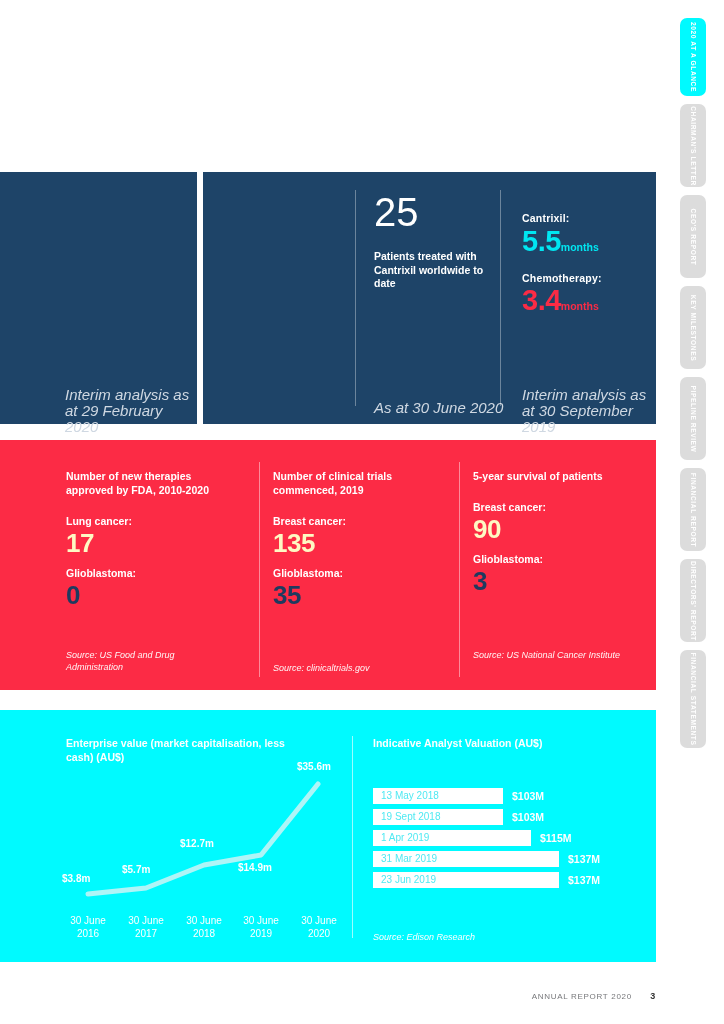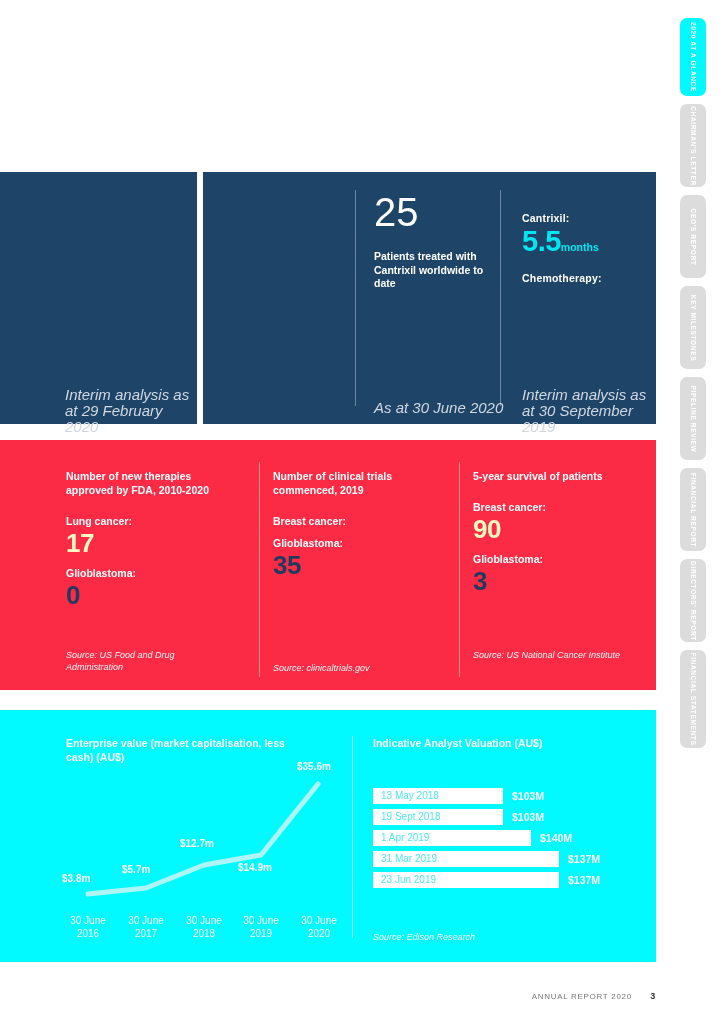--- a/index.html
+++ b/index.html
@@ -78,20 +78,21 @@
   <div class="pad src" style="left:171px;top:228px;width:150px;">As at 30 June 2020</div>
 
   <div class="vline" style="left:297px;top:18px;height:216px;"></div>
 
   <div class="pad" style="left:319px;top:24px;width:120px;">
     <div style="height:16px"></div>
     <div class="nv-label">Cantrixil:</div>
     <div class="nv-big cyan"><span>5.5</span><span class="unit">months</span></div>
     <div style="height:10px"></div>
     <div class="nv-label">Chemotherapy:</div>
+    <div class="nv-big red"><span>3.4</span><span class="unit">months</span></div>
   </div>
   <div class="pad src" style="left:319px;top:215px;width:135px;">Interim analysis as at 30 September 2019</div>
 </div>
 
 <div class="panel" id="red">
 
   <div class="pad" style="left:66px;top:29px;width:170px;">
     <div class="rd-head">Number of new therapies approved by FDA, 2010-2020</div>
     <div style="height:17px"></div>
     <div class="rd-sub">Lung cancer:</div>
@@ -101,20 +102,21 @@
     <div class="rd-num num-dk">0</div>
   </div>
   <div class="pad rd-src" style="left:66px;top:209px;width:145px;">Source: US Food and Drug Administration</div>
 
   <div class="rvline" style="left:259px;top:22px;height:215px;"></div>
 
   <div class="pad" style="left:273px;top:29px;width:170px;">
     <div class="rd-head">Number of clinical trials commenced, 2019</div>
     <div style="height:17px"></div>
     <div class="rd-sub">Breast cancer:</div>
+    <div class="rd-num num-lt">135</div>
     <div style="height:8px"></div>
     <div class="rd-sub">Glioblastoma:</div>
     <div class="rd-num num-dk">35</div>
   </div>
   <div class="pad rd-src" style="left:273px;top:222px;width:165px;">Source: clinicaltrials.gov</div>
 
   <div class="rvline" style="left:459px;top:22px;height:215px;"></div>
 
   <div class="pad" style="left:473px;top:29px;width:165px;">
     <div class="rd-head">5-year survival of patients</div>
@@ -172,21 +174,21 @@
     <div class="bar-val" style="left:139px;">$103M</div>
   </div>
   <div class="bar-row" style="left:373px;top:99px;width:250px;">
     <div class="bar" style="width:130px;"></div>
     <div class="bar-txt">19 Sept 2018</div>
     <div class="bar-val" style="left:139px;">$103M</div>
   </div>
   <div class="bar-row" style="left:373px;top:120px;width:250px;">
     <div class="bar" style="width:158px;"></div>
     <div class="bar-txt">1 Apr 2019</div>
-    <div class="bar-val" style="left:167px;">$140M</div>
+    <div class="bar-val" style="left:167px;">$115M</div>
   </div>
   <div class="bar-row" style="left:373px;top:141px;width:250px;">
     <div class="bar" style="width:186px;"></div>
     <div class="bar-txt">31 Mar 2019</div>
     <div class="bar-val" style="left:195px;">$137M</div>
   </div>
   <div class="bar-row" style="left:373px;top:162px;width:250px;">
     <div class="bar" style="width:186px;"></div>
     <div class="bar-txt">23 Jun 2019</div>
     <div class="bar-val" style="left:195px;">$137M</div>

